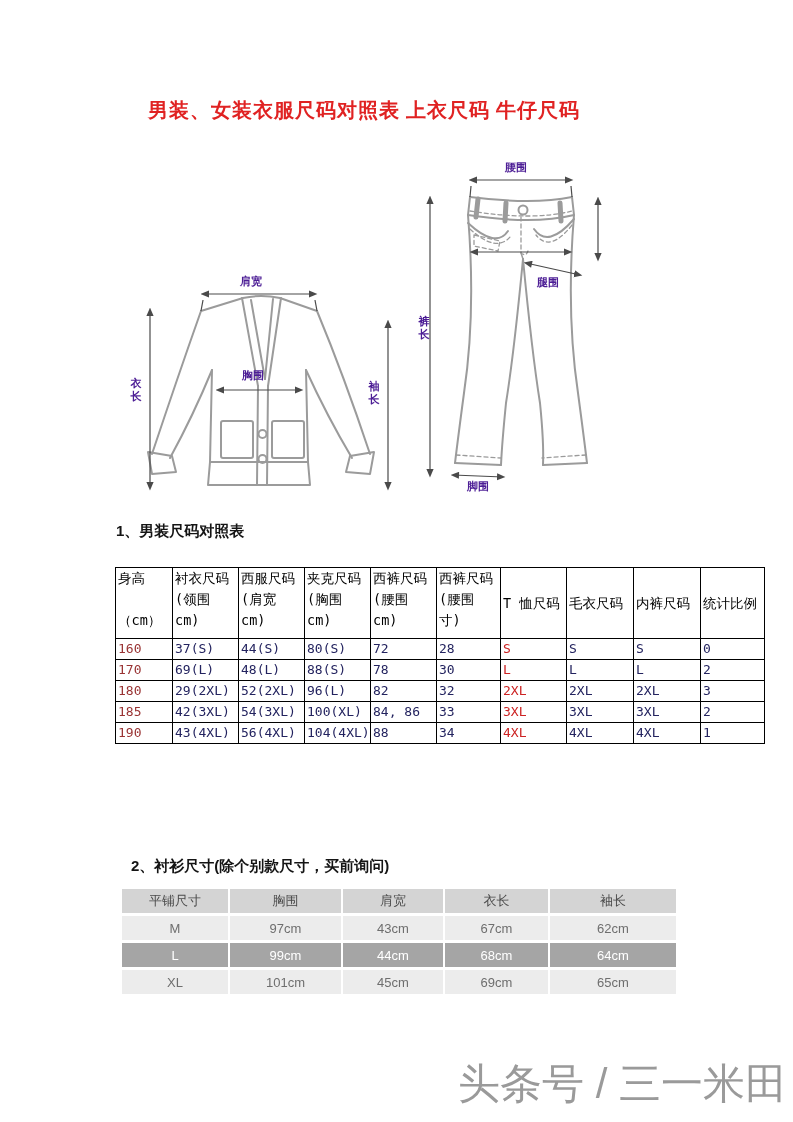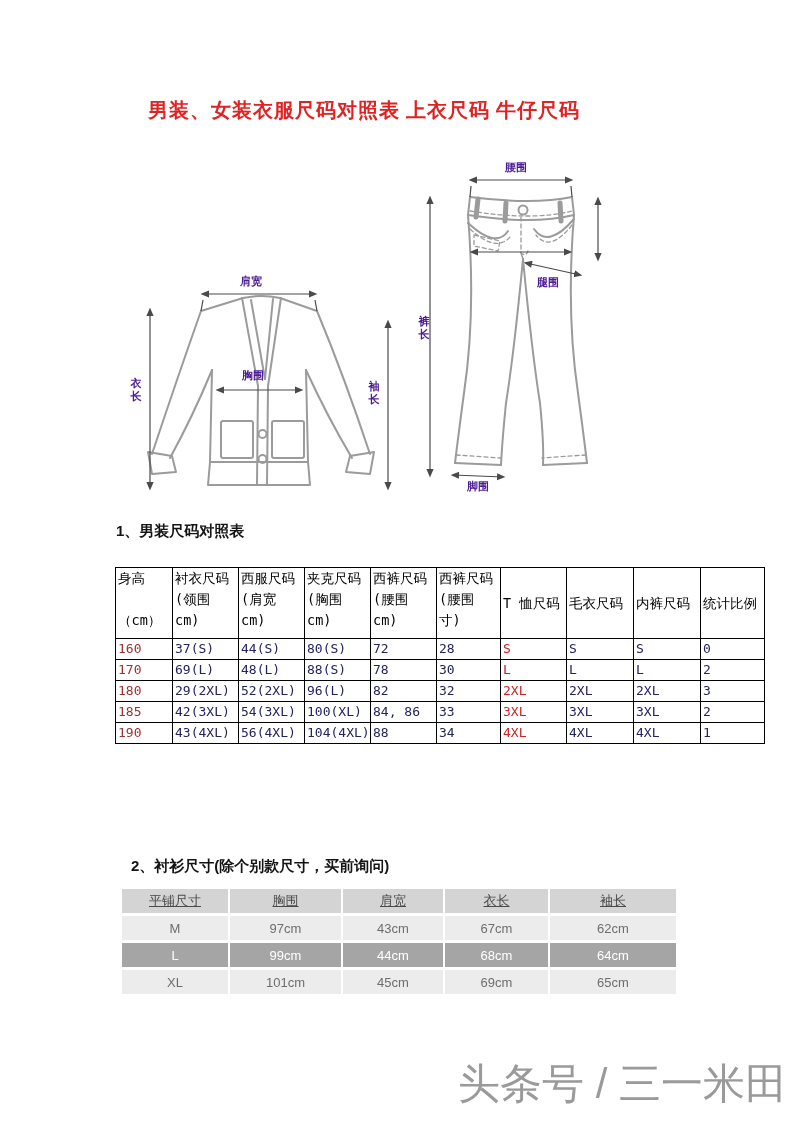--- a/index.html
+++ b/index.html
@@ -53,21 +53,21 @@
   
   .t2{
     top:886px;left:120px;width:550px;
     border-collapse:separate;border-spacing:2px 3px;
     font-size:13px;table-layout:fixed;
   }
   .t2 th,.t2 td{
     height:24px;text-align:center;vertical-align:middle;
     font-weight:normal;padding:0;
   }
-  .t2 th{background:#d4d4d4;color:#4a4a4a;text-decoration:underline;}
+  .t2 th{background:#d4d4d4;color:#4a4a4a;}
   .t2 td{background:#ececec;color:#6e6e6e;}
   .t2 tr.hl td{background:#a5a5a5;color:#ffffff;}
 
   
   .watermark{
     top:1056px;right:6px;font-size:42px;color:#9a9a9a;
     text-shadow:2px 2px 0 #ffffff;white-space:nowrap;font-weight:500;
   }
 
   svg{display:block;}

